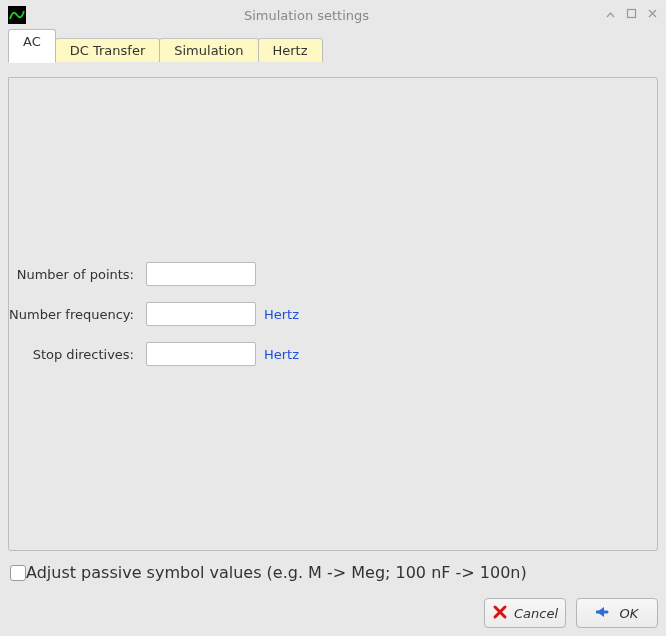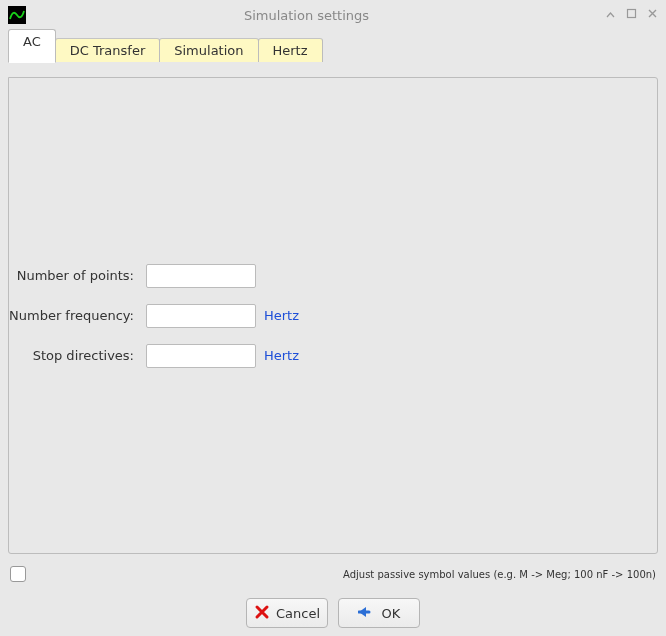--- a/index.html
+++ b/index.html
@@ -122,41 +122,41 @@
   .form-grid .unit {
     font-size: 13px;
     color: #1d4ed8;
   }
   .checks {
     padding: 6px 2px 2px 2px;
   }
   .chk-row {
     display: flex;
     align-items: center;
-    gap: 8px;
+    gap: 0;
     margin: 6px 0 10px 0;
-    font-size: 10px;
-    justify-content: space-between;
+    font-size: 16px;
   }
   .chkbox {
     width: 16px; height: 16px;
     border: 1px solid #999;
     border-radius: 3px;
     background: #fff;
     display: inline-flex;
     align-items: center;
     justify-content: center;
     cursor: pointer;
   }
   .chkbox svg { display: block; }
   .buttons {
     display: flex;
-    justify-content: center;
+    justify-content: flex-end;
     gap: 10px;
     padding: 4px 0 0 0;
+    font-style: italic;
   }
   .btn {
     min-width: 82px;
     height: 30px;
     border: 1px solid #b5b5b5;
     border-radius: 4px;
     background: linear-gradient(#f7f7f7, #ebebeb);
     display: inline-flex;
     align-items: center;
     justify-content: center;

